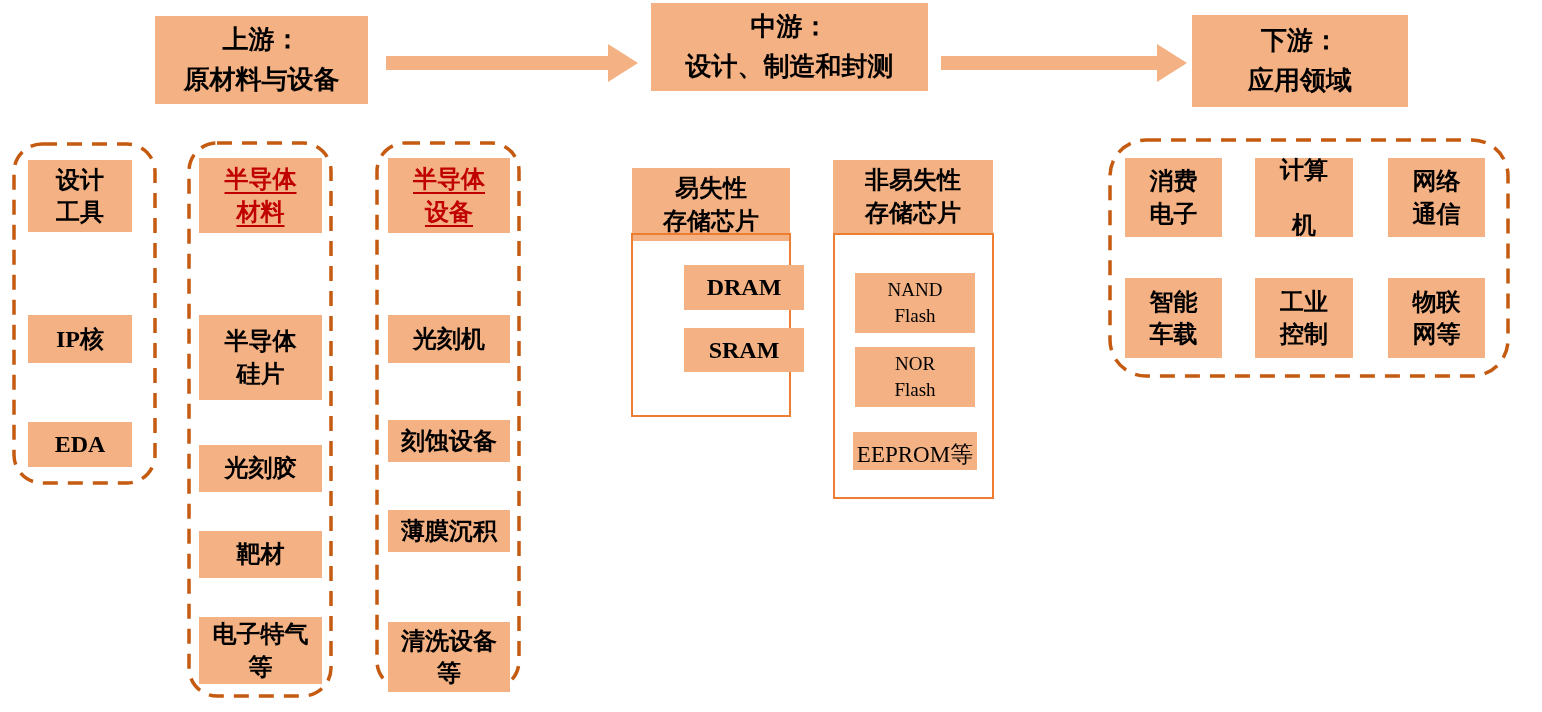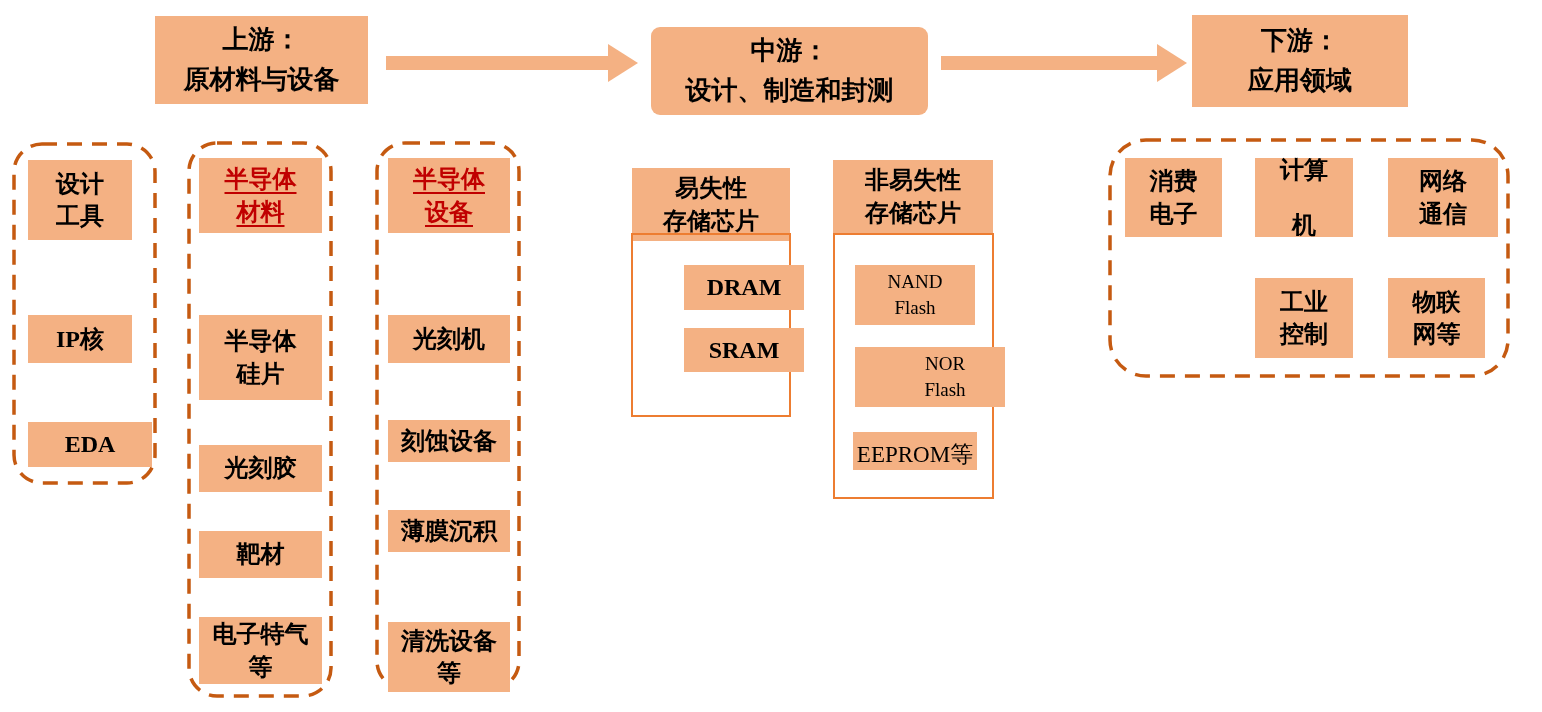--- a/index.html
+++ b/index.html
@@ -44,47 +44,47 @@
   <div class="box flowhdr" style="left:155px;top:16px;width:213px;height:88px;">
     <span class="ln">上游：</span>
     <span class="ln">原材料与设备</span>
   </div>
 
   <div class="arrow" style="left:386px;top:44px;width:252px;">
     <div class="bar"></div>
     <div class="head"></div>
   </div>
 
-  <div class="box flowhdr" style="left:651px;top:27px;width:277px;height:88px;border-radius:9px;">
+  <div class="box flowhdr" style="left:651px;top:3px;width:277px;height:88px;">
     <span class="ln">中游：</span>
     <span class="ln">设计、制造和封测</span>
   </div>
 
   <div class="arrow" style="left:941px;top:44px;width:246px;">
     <div class="bar"></div>
     <div class="head"></div>
   </div>
 
   <div class="box flowhdr" style="left:1192px;top:15px;width:216px;height:92px;">
     <span class="ln">下游：</span>
     <span class="ln">应用领域</span>
   </div>
 
   <svg class="abs" width="145" height="343" style="left:12px;top:142px;">
     <rect x="2" y="2" width="141" height="339" rx="28" fill="none" stroke="#C55A11" stroke-width="3.5" stroke-dasharray="15 10"></rect>
   </svg>
 
-  <div class="box" style="left:28px;top:160px;width:104px;height:80px;">
+  <div class="box" style="left:28px;top:160px;width:104px;height:72px;">
     <span class="ln">设计</span>
     <span class="ln">工具</span>
   </div>
   <div class="box" style="left:28px;top:315px;width:104px;height:48px;">
     <span class="ln">IP核</span>
   </div>
-  <div class="box" style="left:28px;top:422px;width:124px;height:45px;">
+  <div class="box" style="left:28px;top:422px;width:104px;height:45px;">
     <span class="ln">EDA</span>
   </div>
 
   <svg class="abs" width="146" height="557" style="left:187px;top:141px;">
     <rect x="2" y="2" width="142" height="553" rx="28" fill="none" stroke="#C55A11" stroke-width="3.5" stroke-dasharray="15 10"></rect>
   </svg>
 
   <div class="box red" style="left:199px;top:158px;width:123px;height:75px;">
     <span class="ln">半导体</span>
     <span class="ln">材料</span>
@@ -136,47 +136,51 @@
   </div>
   <div class="box mem" style="left:652px;top:328px;width:120px;height:44px;">
     <span class="ln">SRAM</span>
   </div>
 
   <div class="box" style="left:833px;top:160px;width:160px;height:73px;">
     <span class="ln">非易失性</span>
     <span class="ln">存储芯片</span>
   </div>
   <div class="solidbox" style="left:833px;top:233px;width:157px;height:262px;"></div>
-  <div class="box mem-sm" style="left:855px;top:265px;width:120px;height:60px;">
+  <div class="box mem-sm" style="left:855px;top:273px;width:120px;height:60px;">
     <span class="ln">NAND</span>
     <span class="ln">Flash</span>
   </div>
-  <div class="box mem-sm" style="left:855px;top:347px;width:120px;height:60px;padding-left:30px;">
+  <div class="box mem-sm" style="left:855px;top:347px;width:120px;height:60px;">
     <span class="ln">NOR</span>
     <span class="ln">Flash</span>
   </div>
   <div class="box mem-md" style="left:853px;top:432px;width:124px;height:38px;">
     <span class="ln">EEPROM等</span>
   </div>
 
   <svg class="abs" width="402" height="240" style="left:1108px;top:138px;">
     <rect x="2" y="2" width="398" height="236" rx="36" fill="none" stroke="#C55A11" stroke-width="3.5" stroke-dasharray="15 10"></rect>
   </svg>
 
   <div class="box" style="left:1125px;top:158px;width:97px;height:79px;">
     <span class="ln">消费</span>
     <span class="ln">电子</span>
   </div>
   <div class="box" style="left:1255px;top:158px;width:98px;height:79px;gap:22px;">
     <span class="ln">计算</span>
     <span class="ln">机</span>
   </div>
-  <div class="box" style="left:1388px;top:158px;width:110px;height:79px;">
+  <div class="box" style="left:1388px;top:158px;width:97px;height:79px;">
     <span class="ln">网络</span>
     <span class="ln">通信</span>
+  </div>
+  <div class="box" style="left:1125px;top:278px;width:97px;height:80px;">
+    <span class="ln">智能</span>
+    <span class="ln">车载</span>
   </div>
   <div class="box" style="left:1255px;top:278px;width:98px;height:80px;">
     <span class="ln">工业</span>
     <span class="ln">控制</span>
   </div>
   <div class="box" style="left:1388px;top:278px;width:97px;height:80px;">
     <span class="ln">物联</span>
     <span class="ln">网等</span>
   </div>
 

